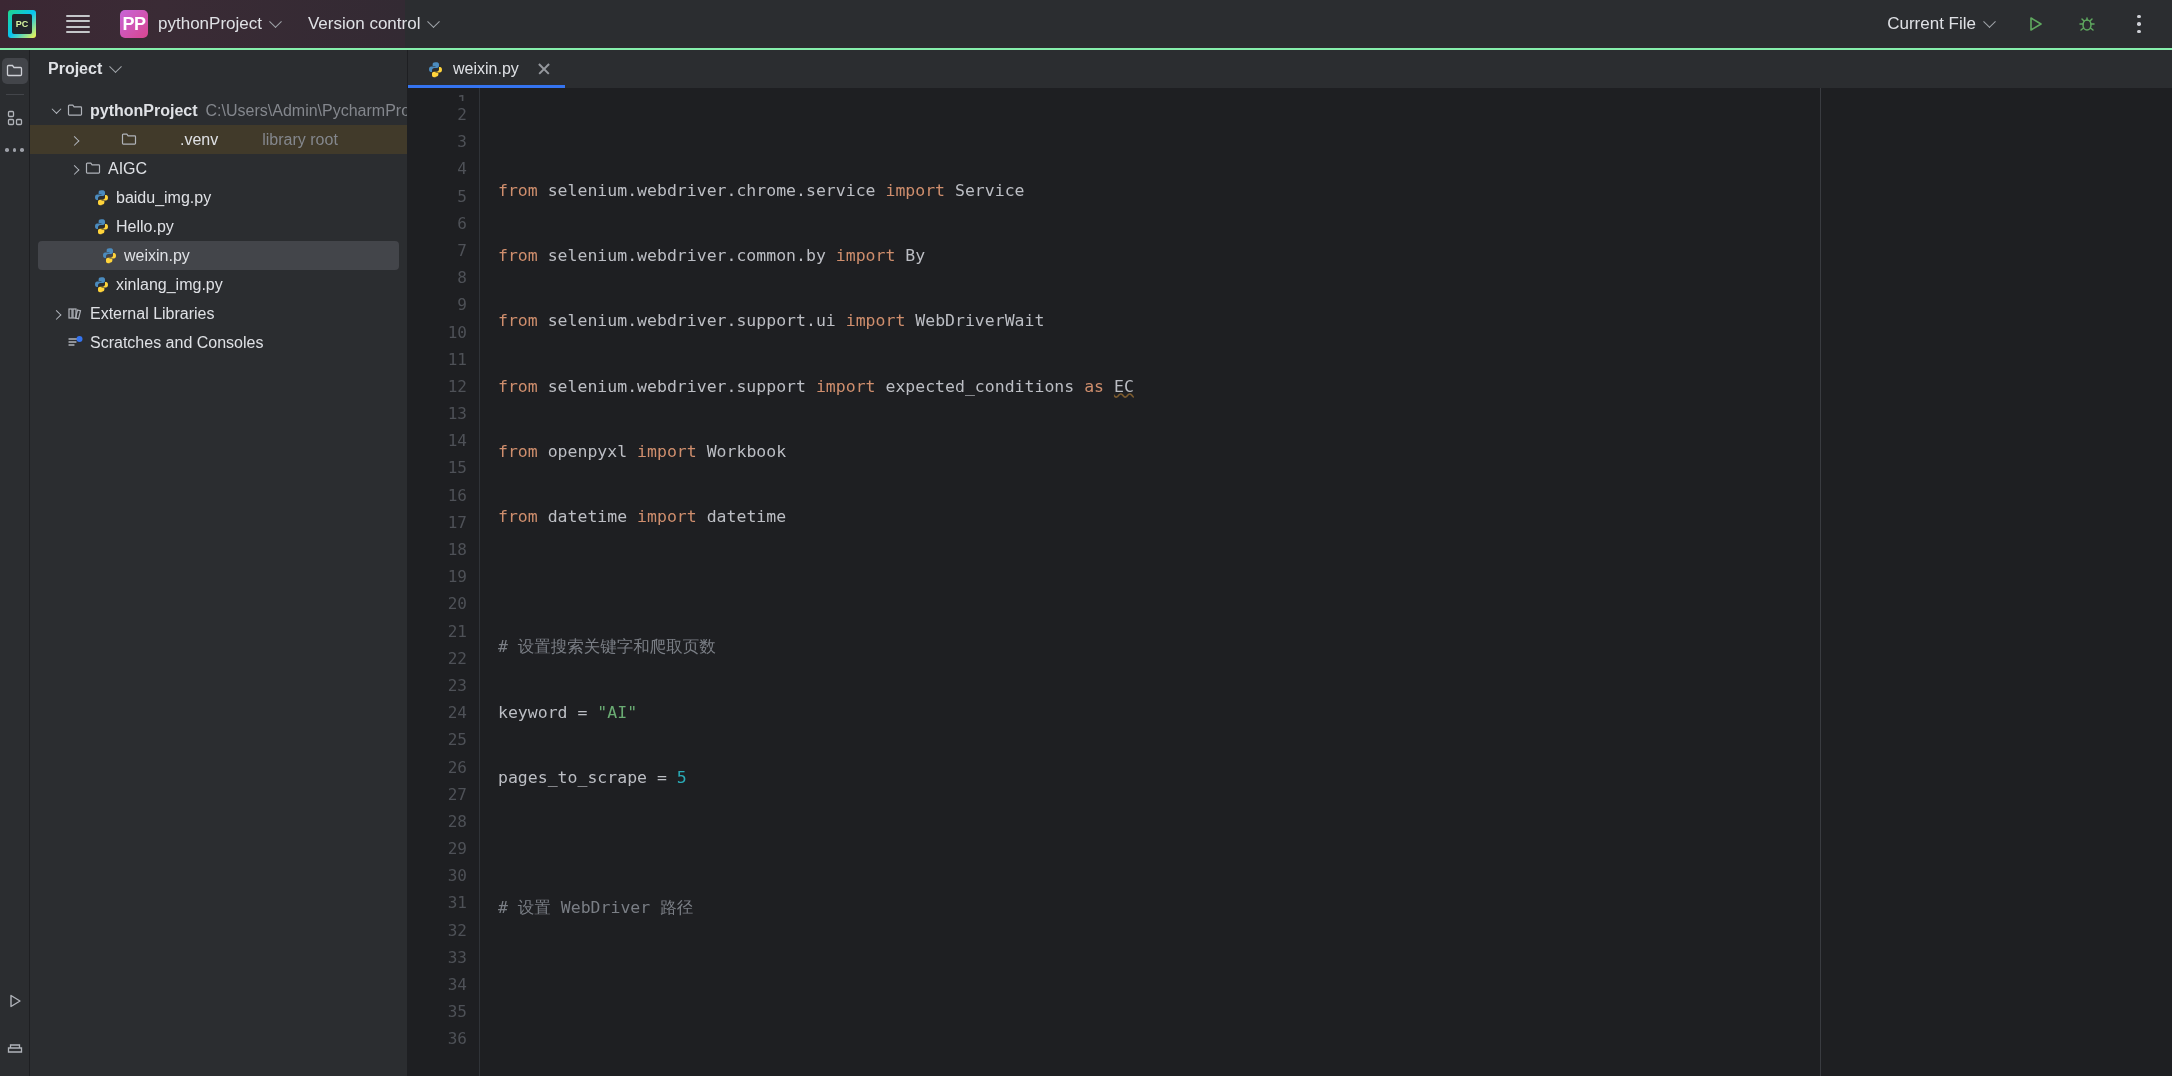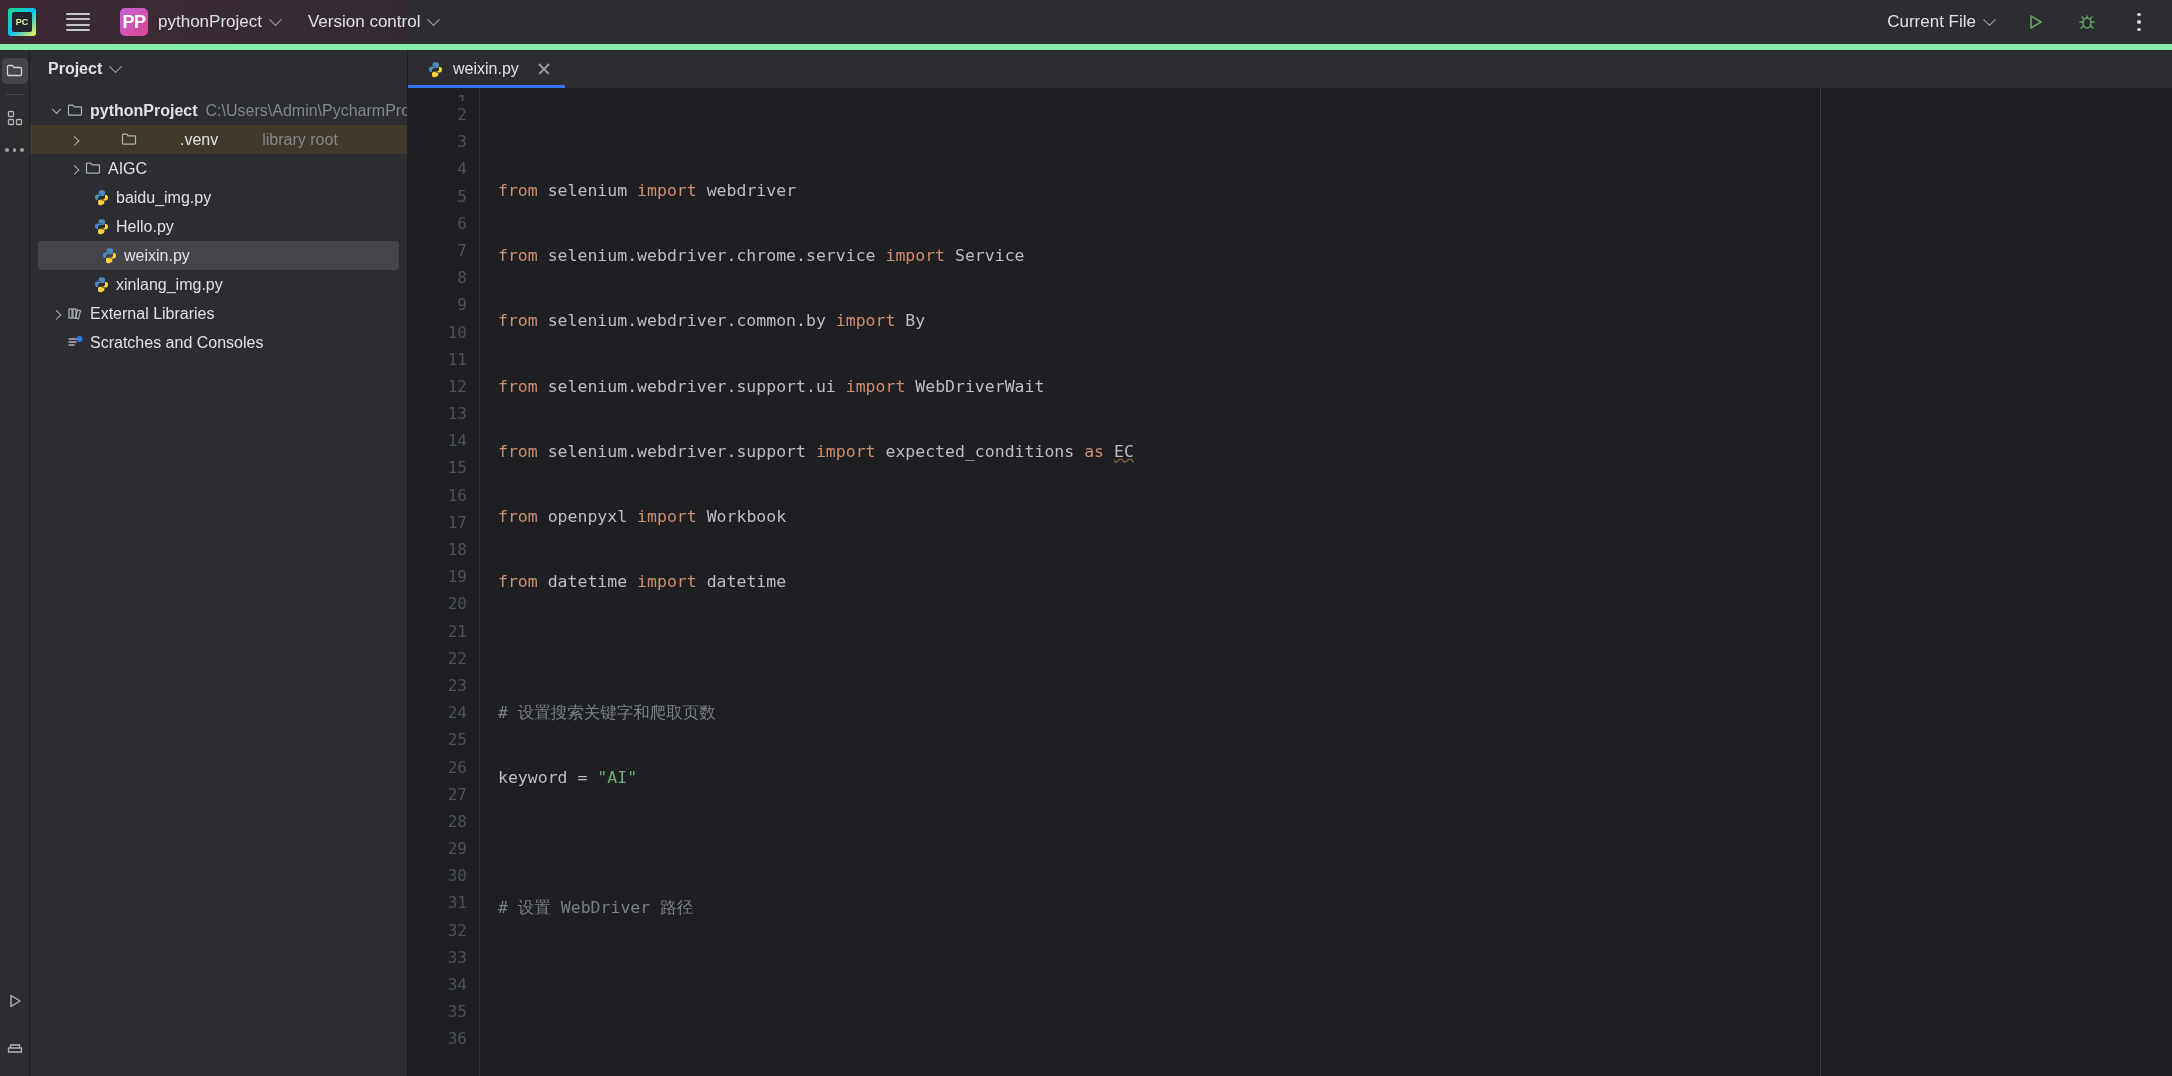--- a/index.html
+++ b/index.html
@@ -10,21 +10,21 @@
     overflow: hidden;
   }
   body { display: flex; flex-direction: column; }
 
   
   .titlebar {
     height: 50px; flex: 0 0 50px;
     background: #2b2d30;
     display: flex; align-items: flex-end;
     position: relative;
-    border-bottom: 6px solid #86efac;
+    border-bottom: 2px solid #86efac;
   }
   .titlebar-left-gradient {
     position: absolute; left: 0; top: 0; width: 405px; height: 100%;
     background: linear-gradient(90deg, #3b2733 0%, #3a2b35 40%, #332a33 100%);
   }
   .tb-inner { position: relative; display: flex; align-items: center; width: 100%; height: 100%; }
   .pc-logo {
     width: 28px; height: 28px; margin-left: 8px; flex: 0 0 28px;
     border-radius: 3px;
     background: linear-gradient(135deg, #21d789 0%, #07c3f2 50%, #fcf84a 100%);
@@ -440,30 +440,30 @@
         <div class="gl">33</div>
         <div class="gl">34</div>
         <div class="gl">35</div>
         <div class="gl">36</div>
       </div>
 
       <div class="codelines">
         <div class="firstline-clip">
           
         </div>
-        <div class="cl"><span class="kw">from</span> <span class="ident">selenium</span> <span class="kw">import</span> <span class="ident">webdriver</span></div>
         <div class="cl"><span class="kw">from</span> <span class="ident">selenium.webdriver.chrome.service</span> <span class="kw">import</span> <span class="ident">Service</span></div>
         <div class="cl"><span class="kw">from</span> <span class="ident">selenium.webdriver.common.by</span> <span class="kw">import</span> <span class="ident">By</span></div>
         <div class="cl"><span class="kw">from</span> <span class="ident">selenium.webdriver.support.ui</span> <span class="kw">import</span> <span class="ident">WebDriverWait</span></div>
         <div class="cl"><span class="kw">from</span> <span class="ident">selenium.webdriver.support</span> <span class="kw">import</span> <span class="ident">expected_conditions</span> <span class="kw">as</span> <span class="ident" style="text-decoration:underline wavy #7a5a2e">EC</span></div>
         <div class="cl"><span class="kw">from</span> <span class="ident">openpyxl</span> <span class="kw">import</span> <span class="ident">Workbook</span></div>
         <div class="cl"><span class="kw">from</span> <span class="ident">datetime</span> <span class="kw">import</span> <span class="ident">datetime</span></div>
         <div class="cl">&nbsp;</div>
         <div class="cl cmt">#&nbsp;设置搜索关键字和爬取页数</div>
         <div class="cl"><span class="ident">keyword</span> = <span class="str">"AI"</span></div>
+        <div class="cl"><span class="ident">pages_to_scrape</span> = <span class="num">5</span></div>
         <div class="cl">&nbsp;</div>
         <div class="cl cmt">#&nbsp;设置 WebDriver 路径</div>
         
         
         
         
         
         
         
         

